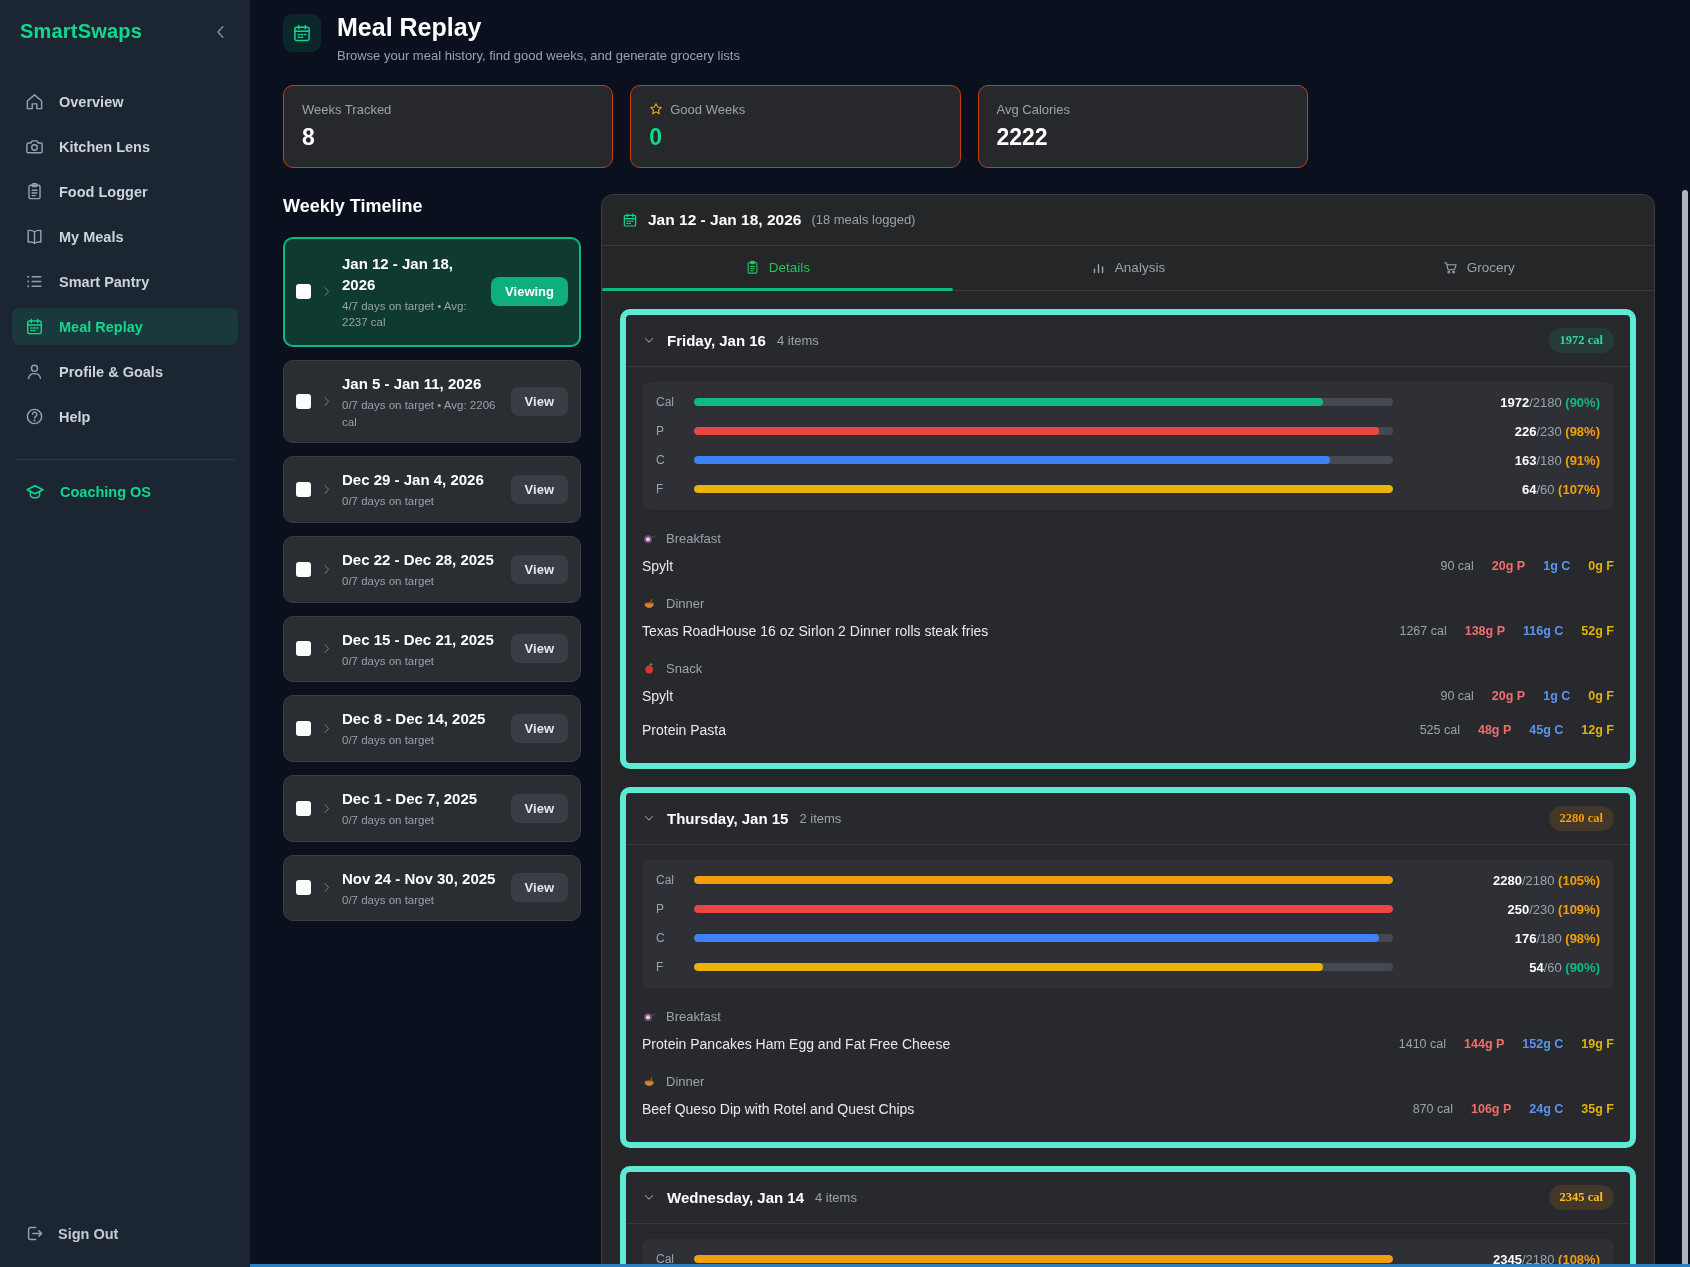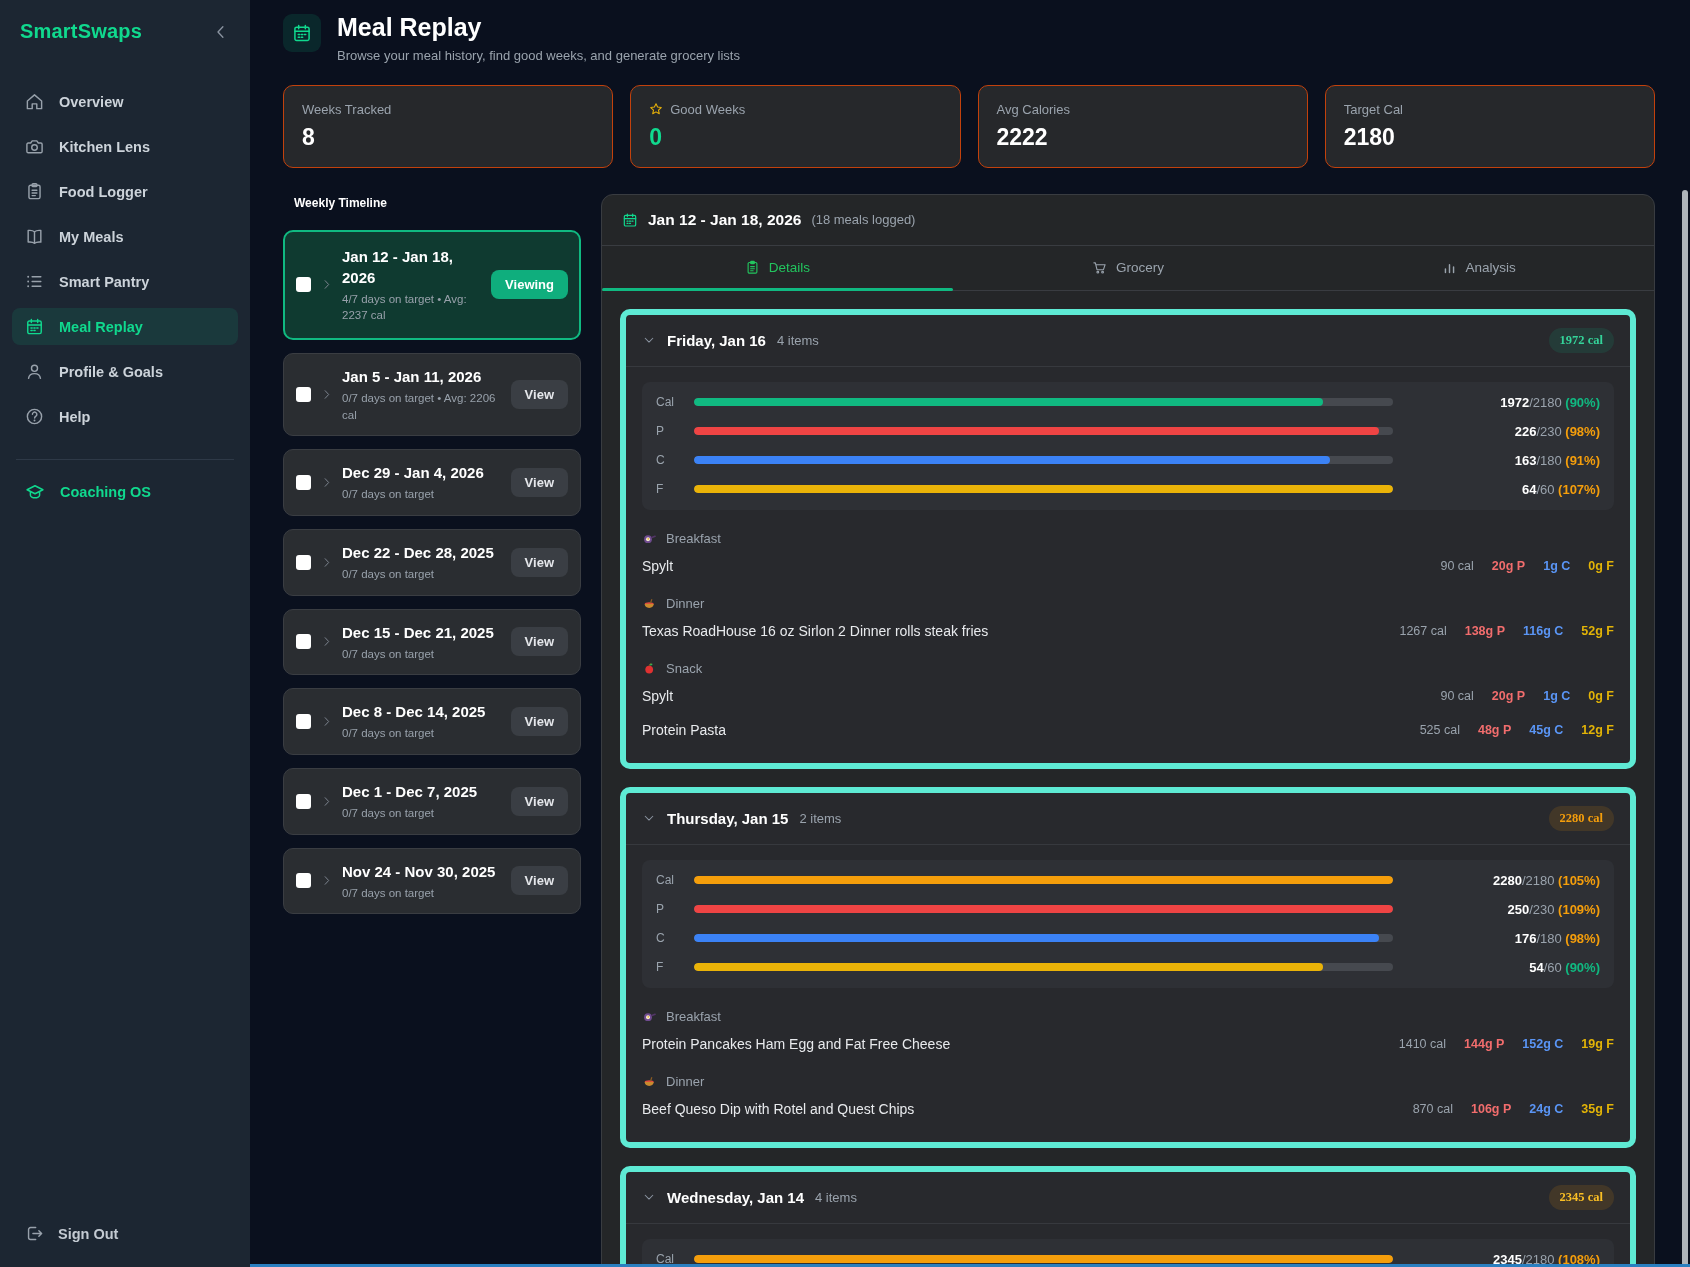--- a/index.html
+++ b/index.html
@@ -44,21 +44,21 @@
   .stats{display:grid;grid-template-columns:repeat(4,1fr);gap:17px;margin-bottom:26px;}
   .stat{background:#26282b;border:1px solid #c2410c;border-radius:10px;padding:16px 18px;}
   .stat-label{font-size:13px;color:#9aa3ad;display:flex;align-items:center;gap:7px;}
   .stat-label .icon{width:14px;height:14px;color:#eab308;}
   .stat-value{font-size:23px;font-weight:bold;color:#fff;margin-top:7px;}
 
   .content{display:flex;gap:20px;align-items:flex-start;}
 
   
   .timeline{width:298px;flex:0 0 298px;}
-  .tl-title{font-size:12px;font-weight:bold;color:#fff;margin:2px 11px 20px;}
+  .tl-title{font-size:18px;font-weight:bold;color:#fff;margin:2px 0 20px;}
   .week-card{background:#2a2d31;border:1px solid #3a3d42;border-radius:10px;padding:12px;
     display:flex;align-items:center;gap:9px;margin-bottom:13px;cursor:pointer;}
   .week-card.active{background:#0f3a30;border:2px solid #10b981;padding:14px 11px;}
   .checkbox{width:15px;height:15px;background:#fff;border-radius:3px;flex:0 0 15px;cursor:pointer;}
   .wc-chevron{width:13px;height:13px;color:#7d8590;}
   .wc-main{flex:1;min-width:0;}
   .wc-title{font-size:15px;color:#fff;font-weight:600;line-height:1.4;}
   .wc-meta{font-size:11.5px;color:#98a1ab;margin-top:3px;line-height:1.45;}
   .wc-btn{background:#3a3e44;color:#e5e7eb;font-size:13px;font-weight:600;padding:7px 14px;
     border:none;border-radius:8px;cursor:pointer;flex:none;font-family:inherit;}
@@ -257,26 +257,20 @@
             <span>Good Weeks</span>
           </div>
           <div class="stat-value" style="color: rgb(16, 217, 142);">0</div>
         </div>
         <div class="stat">
           <div class="stat-label">
             <span>Avg Calories</span>
           </div>
           <div class="stat-value" style="color: rgb(255, 255, 255);">2222</div>
         </div>
-        <div class="stat">
-          <div class="stat-label">
-            <span>Target Cal</span>
-          </div>
-          <div class="stat-value" style="color: rgb(255, 255, 255);">2180</div>
-        </div>
       </div>
 
     <div class="content">
       <section class="timeline">
         <h2 class="tl-title">Weekly Timeline</h2>
         <div id="weeks">
             <div class="week-card active">
               <span class="checkbox"></span>
               <span class="icon wc-chevron">
                 <svg viewBox="0 0 24 24" fill="none" stroke="currentColor" stroke-width="1.8" stroke-linecap="round" stroke-linejoin="round">
@@ -402,34 +396,34 @@
                   <rect x="5" y="4" width="14" height="17" rx="2"></rect>
                   <rect x="9" y="2.2" width="6" height="3.6" rx="1.2"></rect>
                   <path d="M9 10.5h6M9 14h6M9 17.2h4"></path>
                 </svg>
               </span>
               <span>Details</span>
             </div>
             <div class="tab">
               <span class="icon">
                 <svg viewBox="0 0 24 24" fill="none" stroke="currentColor" stroke-width="1.8" stroke-linecap="round" stroke-linejoin="round">
+                  <path d="M5.5 20v-5.5M12 20V7.5M18.5 20v-9" stroke-width="2.3"></path>
+                </svg>
+              </span>
+              <span>Analysis</span>
+            </div>
+            <div class="tab">
+              <span class="icon">
+                <svg viewBox="0 0 24 24" fill="none" stroke="currentColor" stroke-width="1.8" stroke-linecap="round" stroke-linejoin="round">
                   <path d="M3 4.5h2.4L8 15.5h10.3L21 7.5H6"></path>
                   <circle cx="9.3" cy="19.4" r="1.4"></circle>
                   <circle cx="16.9" cy="19.4" r="1.4"></circle>
                 </svg>
               </span>
               <span>Grocery</span>
-            </div>
-            <div class="tab">
-              <span class="icon">
-                <svg viewBox="0 0 24 24" fill="none" stroke="currentColor" stroke-width="1.8" stroke-linecap="round" stroke-linejoin="round">
-                  <path d="M5.5 20v-5.5M12 20V7.5M18.5 20v-9" stroke-width="2.3"></path>
-                </svg>
-              </span>
-              <span>Analysis</span>
             </div>
           </div>
         <div class="panel-body" id="days">
             <div class="day-card">
               <div class="day-head">
                 <span class="icon day-chev">
                   <svg viewBox="0 0 24 24" fill="none" stroke="currentColor" stroke-width="1.8" stroke-linecap="round" stroke-linejoin="round">
                     <path d="M5.5 9 12 15.5 18.5 9"></path>
                   </svg>
                 </span>

